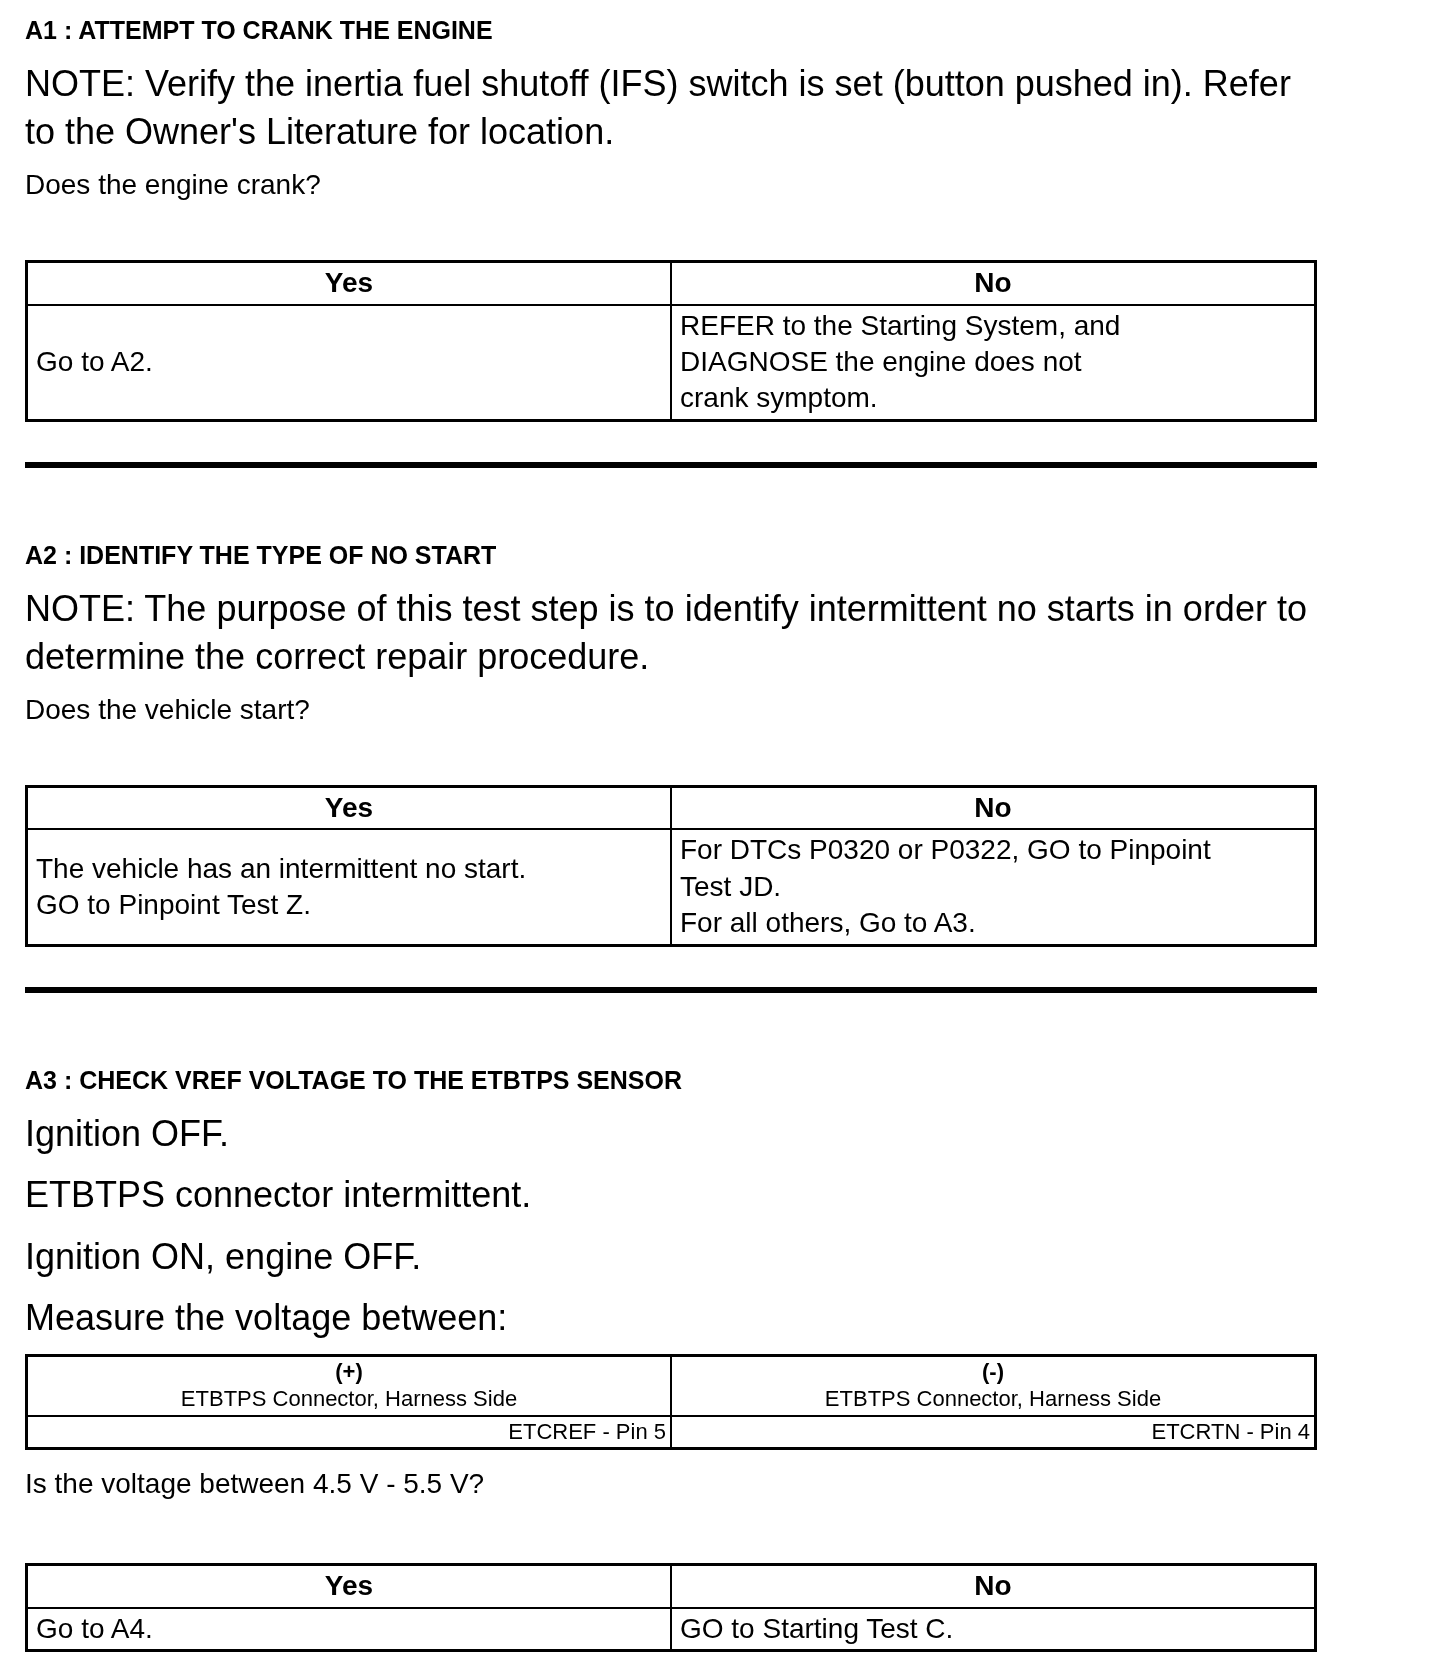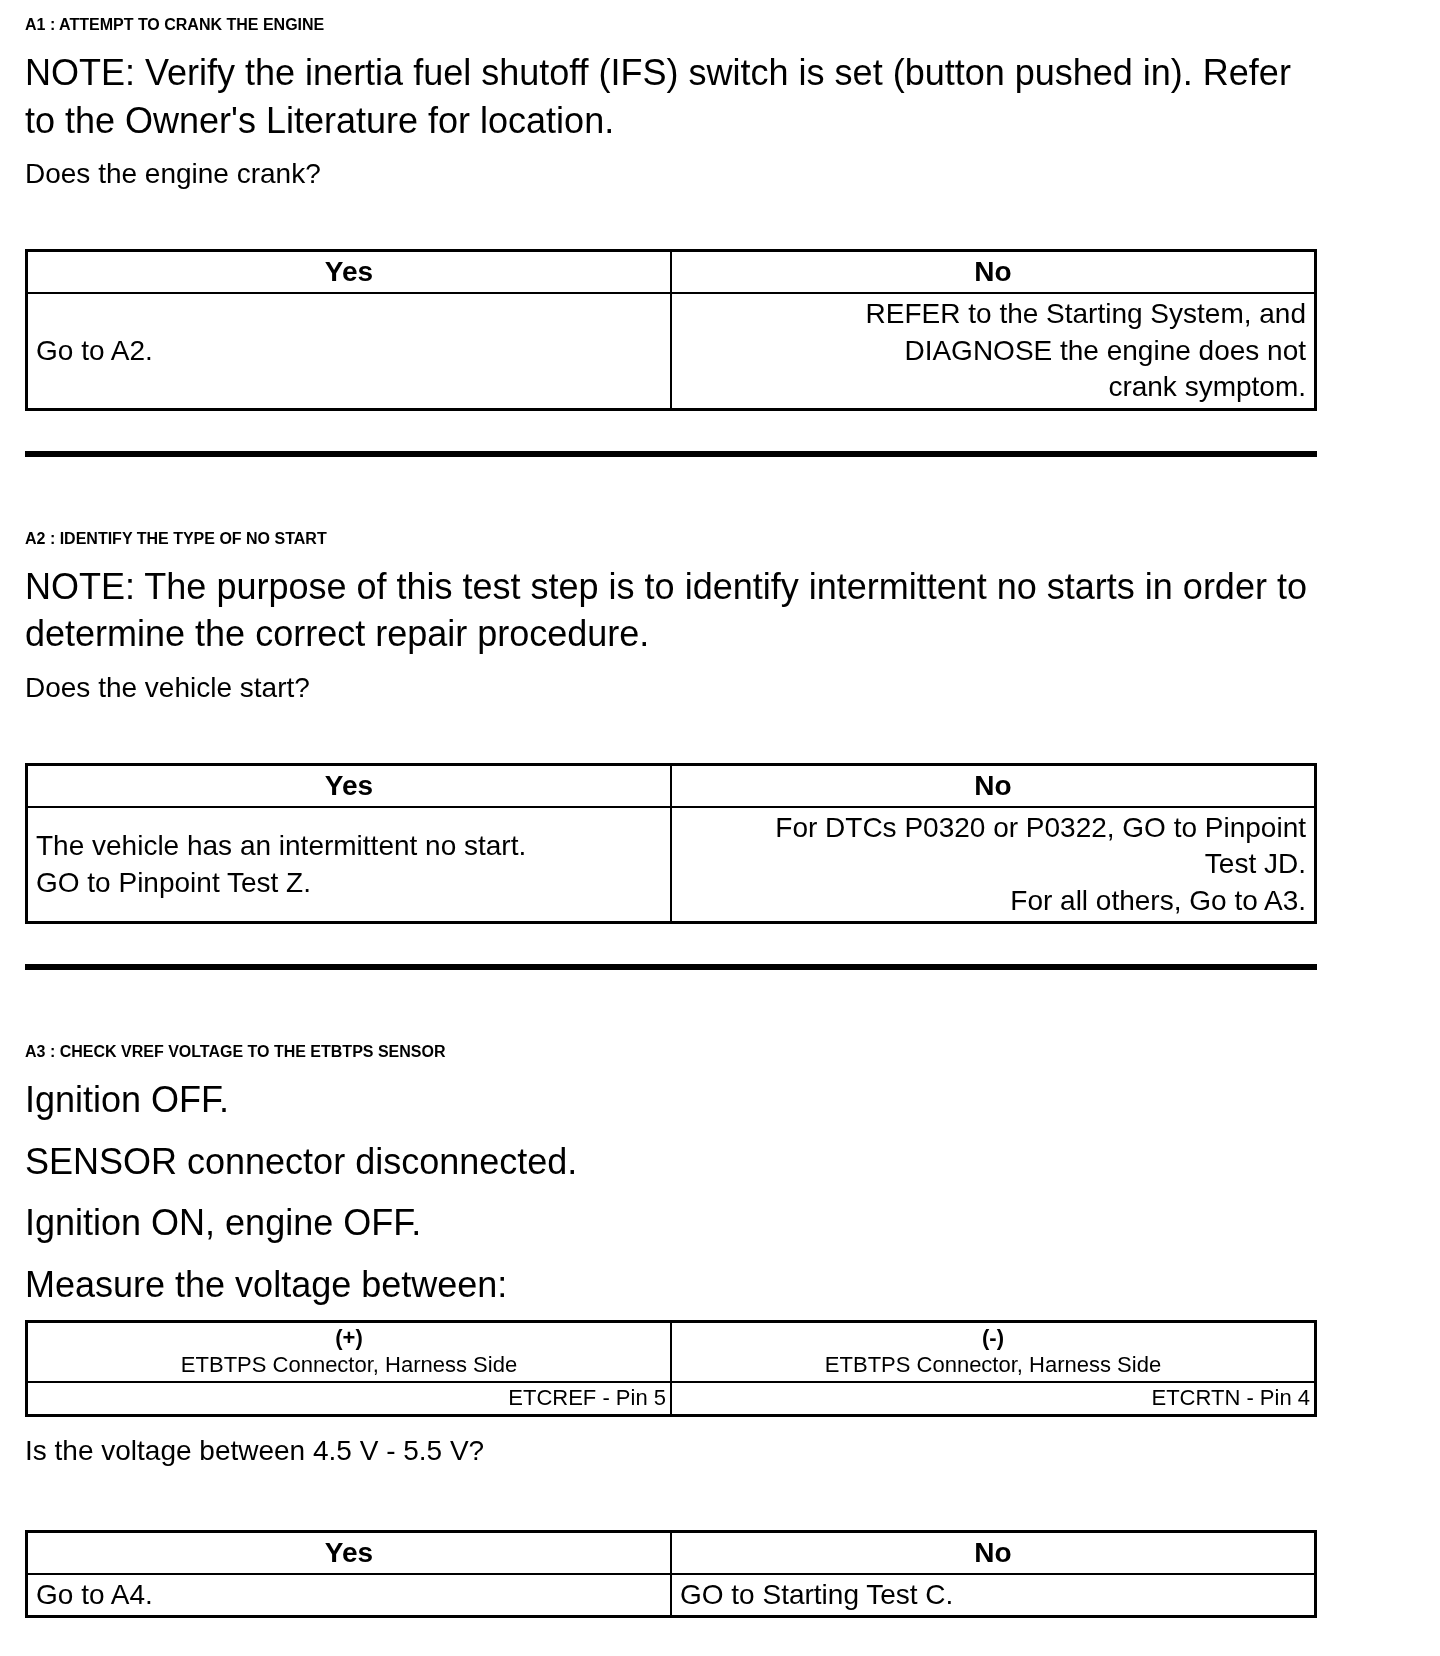--- a/index.html
+++ b/index.html
@@ -17,21 +17,21 @@
   }
   .page {
     width: 1292px;
     margin-left: 25px;
     padding-top: 15px;
   }
   .step { margin-top: 0; }
   .step.after-divider { margin-top: 72px; }
 
   .step-heading {
-    font-size: 16px;
+    font-size: 25px;
     font-weight: bold;
     margin: 0;
     line-height: 1.25;
   }
   .note, .proc-line {
     font-size: 36px;
     line-height: 1.32;
     margin: 14px 0 0 0;
   }
   .question {
@@ -56,21 +56,21 @@
     line-height: 1.3;
     padding: 2px 8px;
   }
   .yn-table th {
     font-weight: bold;
     text-align: center;
     height: 38px;
   }
   .yn-table td { vertical-align: middle; }
   .cell-center { text-align: left; }
-  .cell-left { text-align: right; }
+  .cell-left { text-align: left; }
   .preline { white-space: pre-line; }
 
   .meas-table {
     margin-top: 12px;
     border: 3px solid #000;
   }
   .meas-table td {
     border: 2px solid #000;
     text-align: center;
     font-size: 22px;
@@ -137,21 +137,21 @@
         </tr>
       </tbody>
     </table>
   </section>
 
   <div class="section-divider"></div>
 
   <section class="step after-divider">
     <h2 class="step-heading">A3 : CHECK VREF VOLTAGE TO THE ETBTPS SENSOR</h2>
     <p class="proc-line">Ignition OFF.</p>
-    <p class="proc-line">SENSOR connector disconnected.</p>
+    <p class="proc-line">ETBTPS connector intermittent.</p>
     <p class="proc-line">Ignition ON, engine OFF.</p>
     <p class="proc-line">Measure the voltage between:</p>
 
     <table class="meas-table">
       <tbody>
         <tr>
           <td>
             <div class="sign">(+)</div>
             <div class="side">ETBTPS Connector, Harness Side</div>
           </td>

